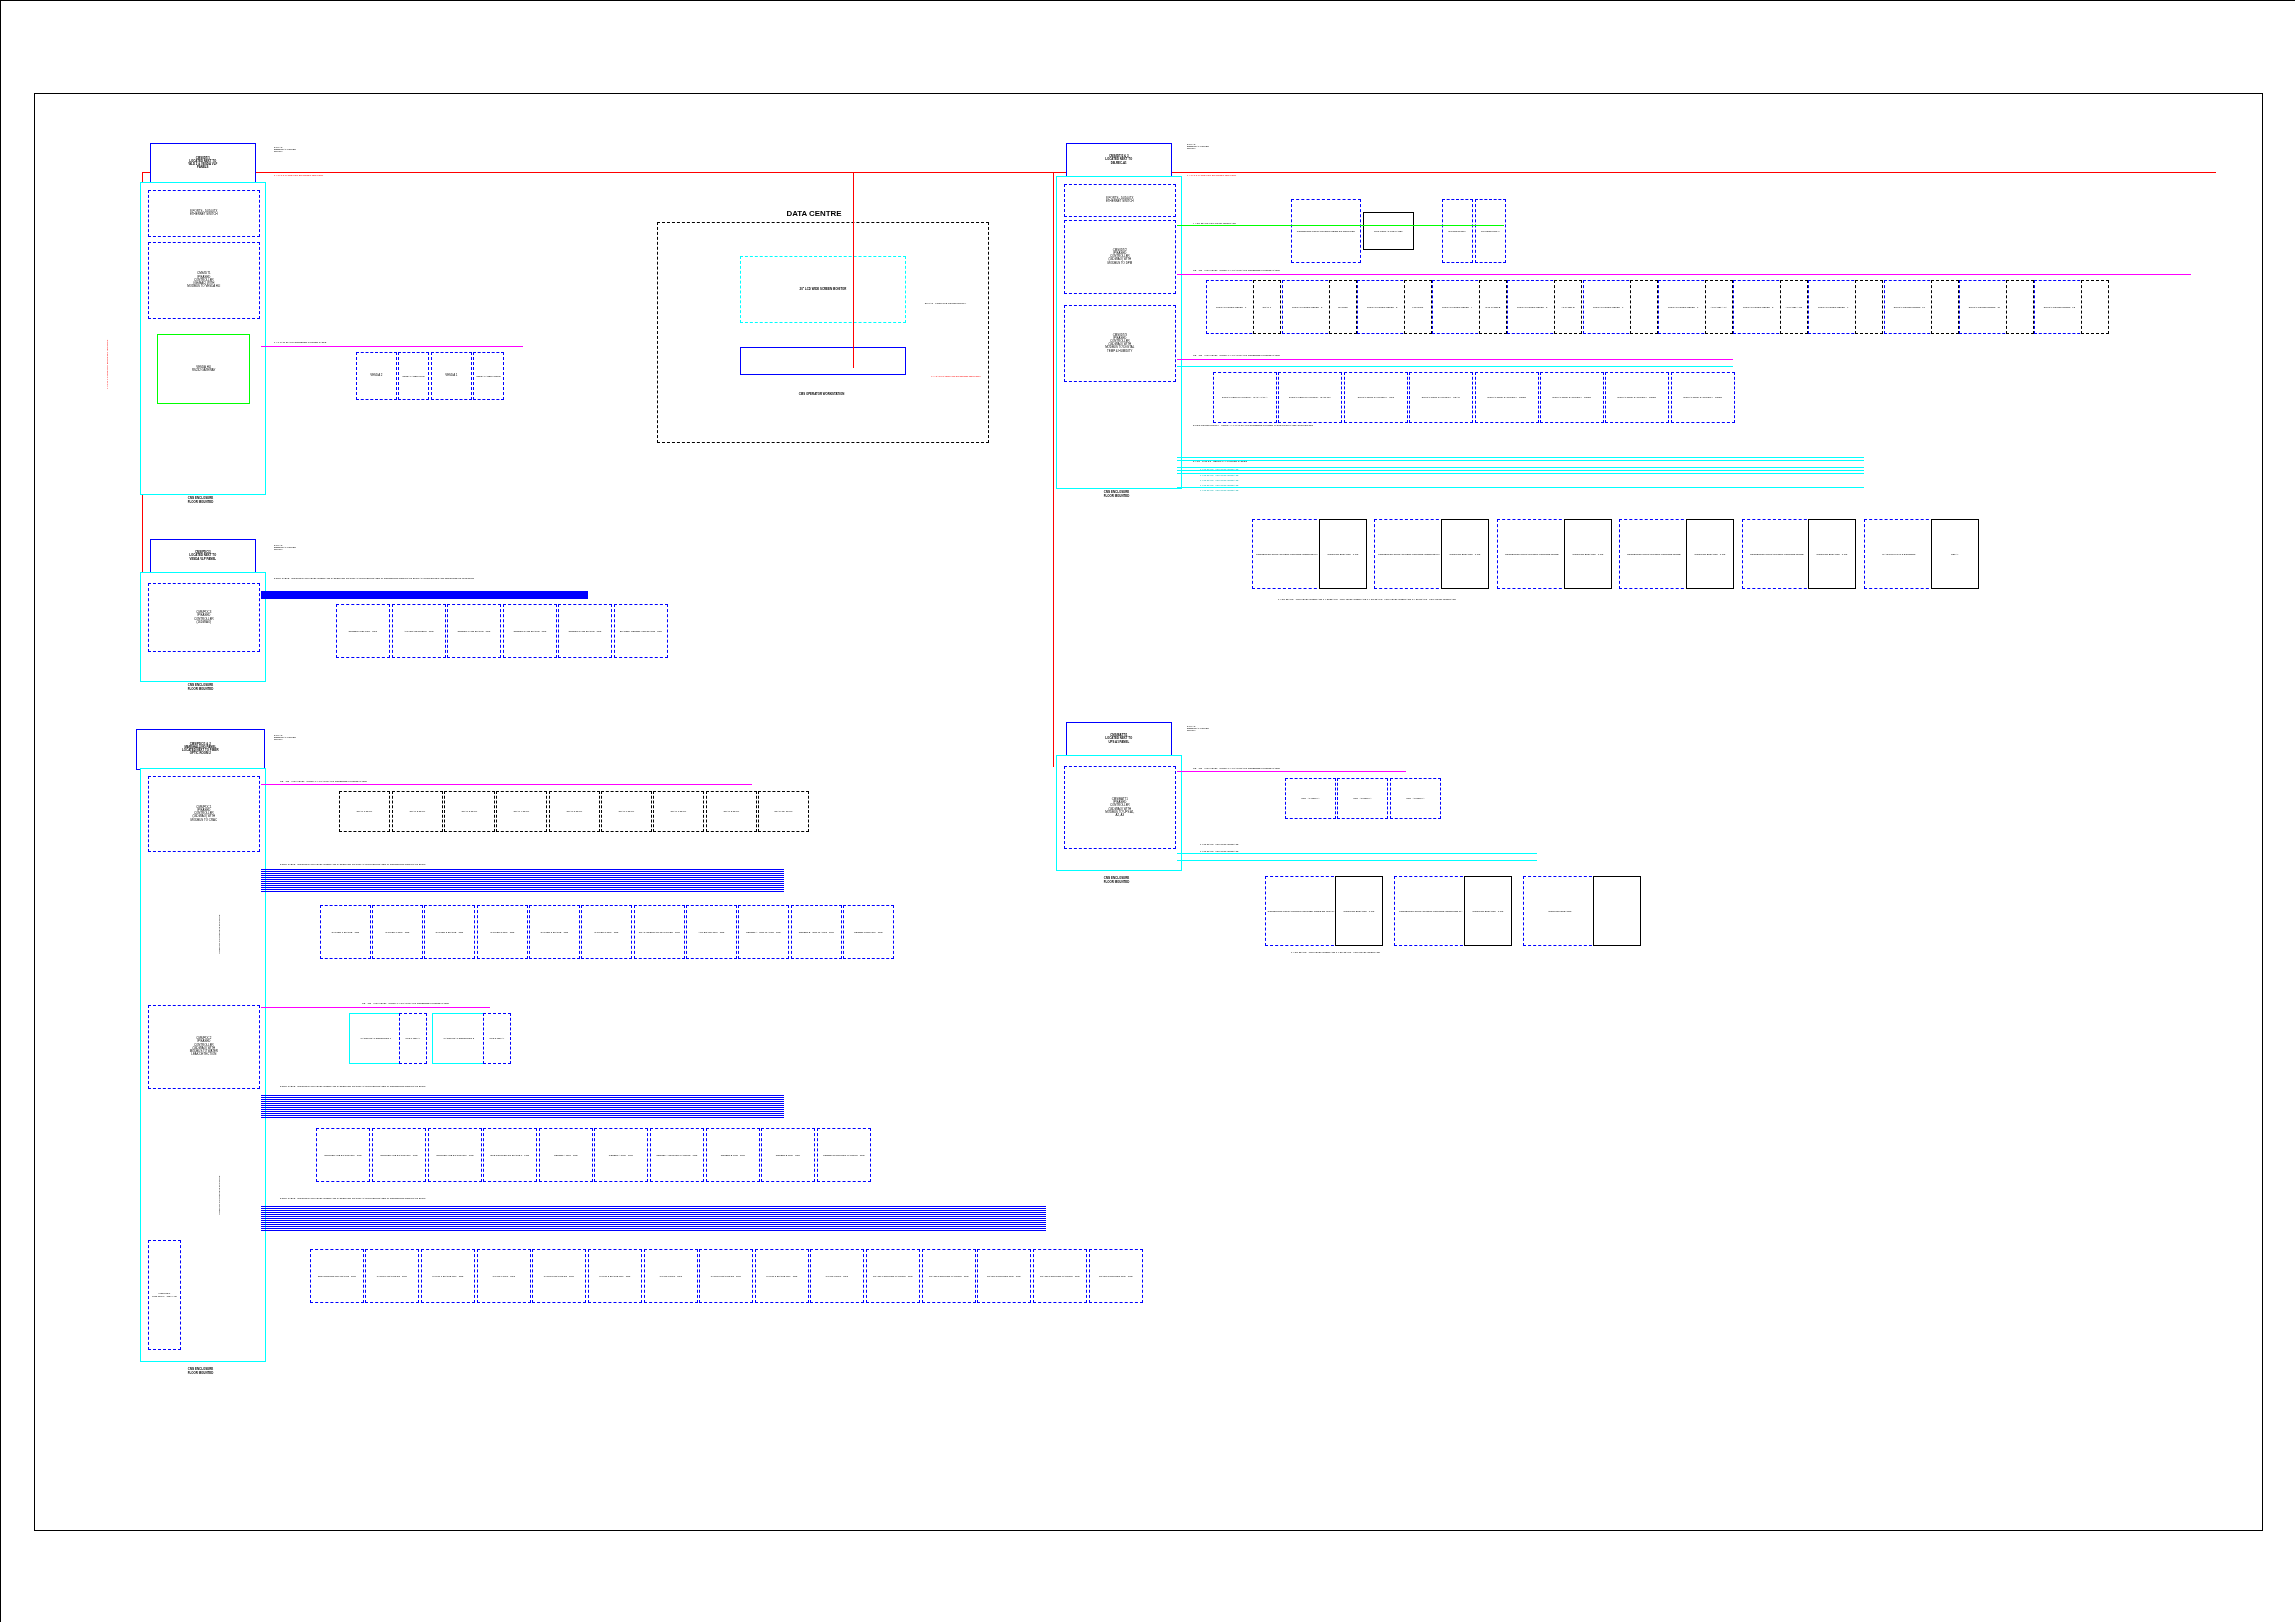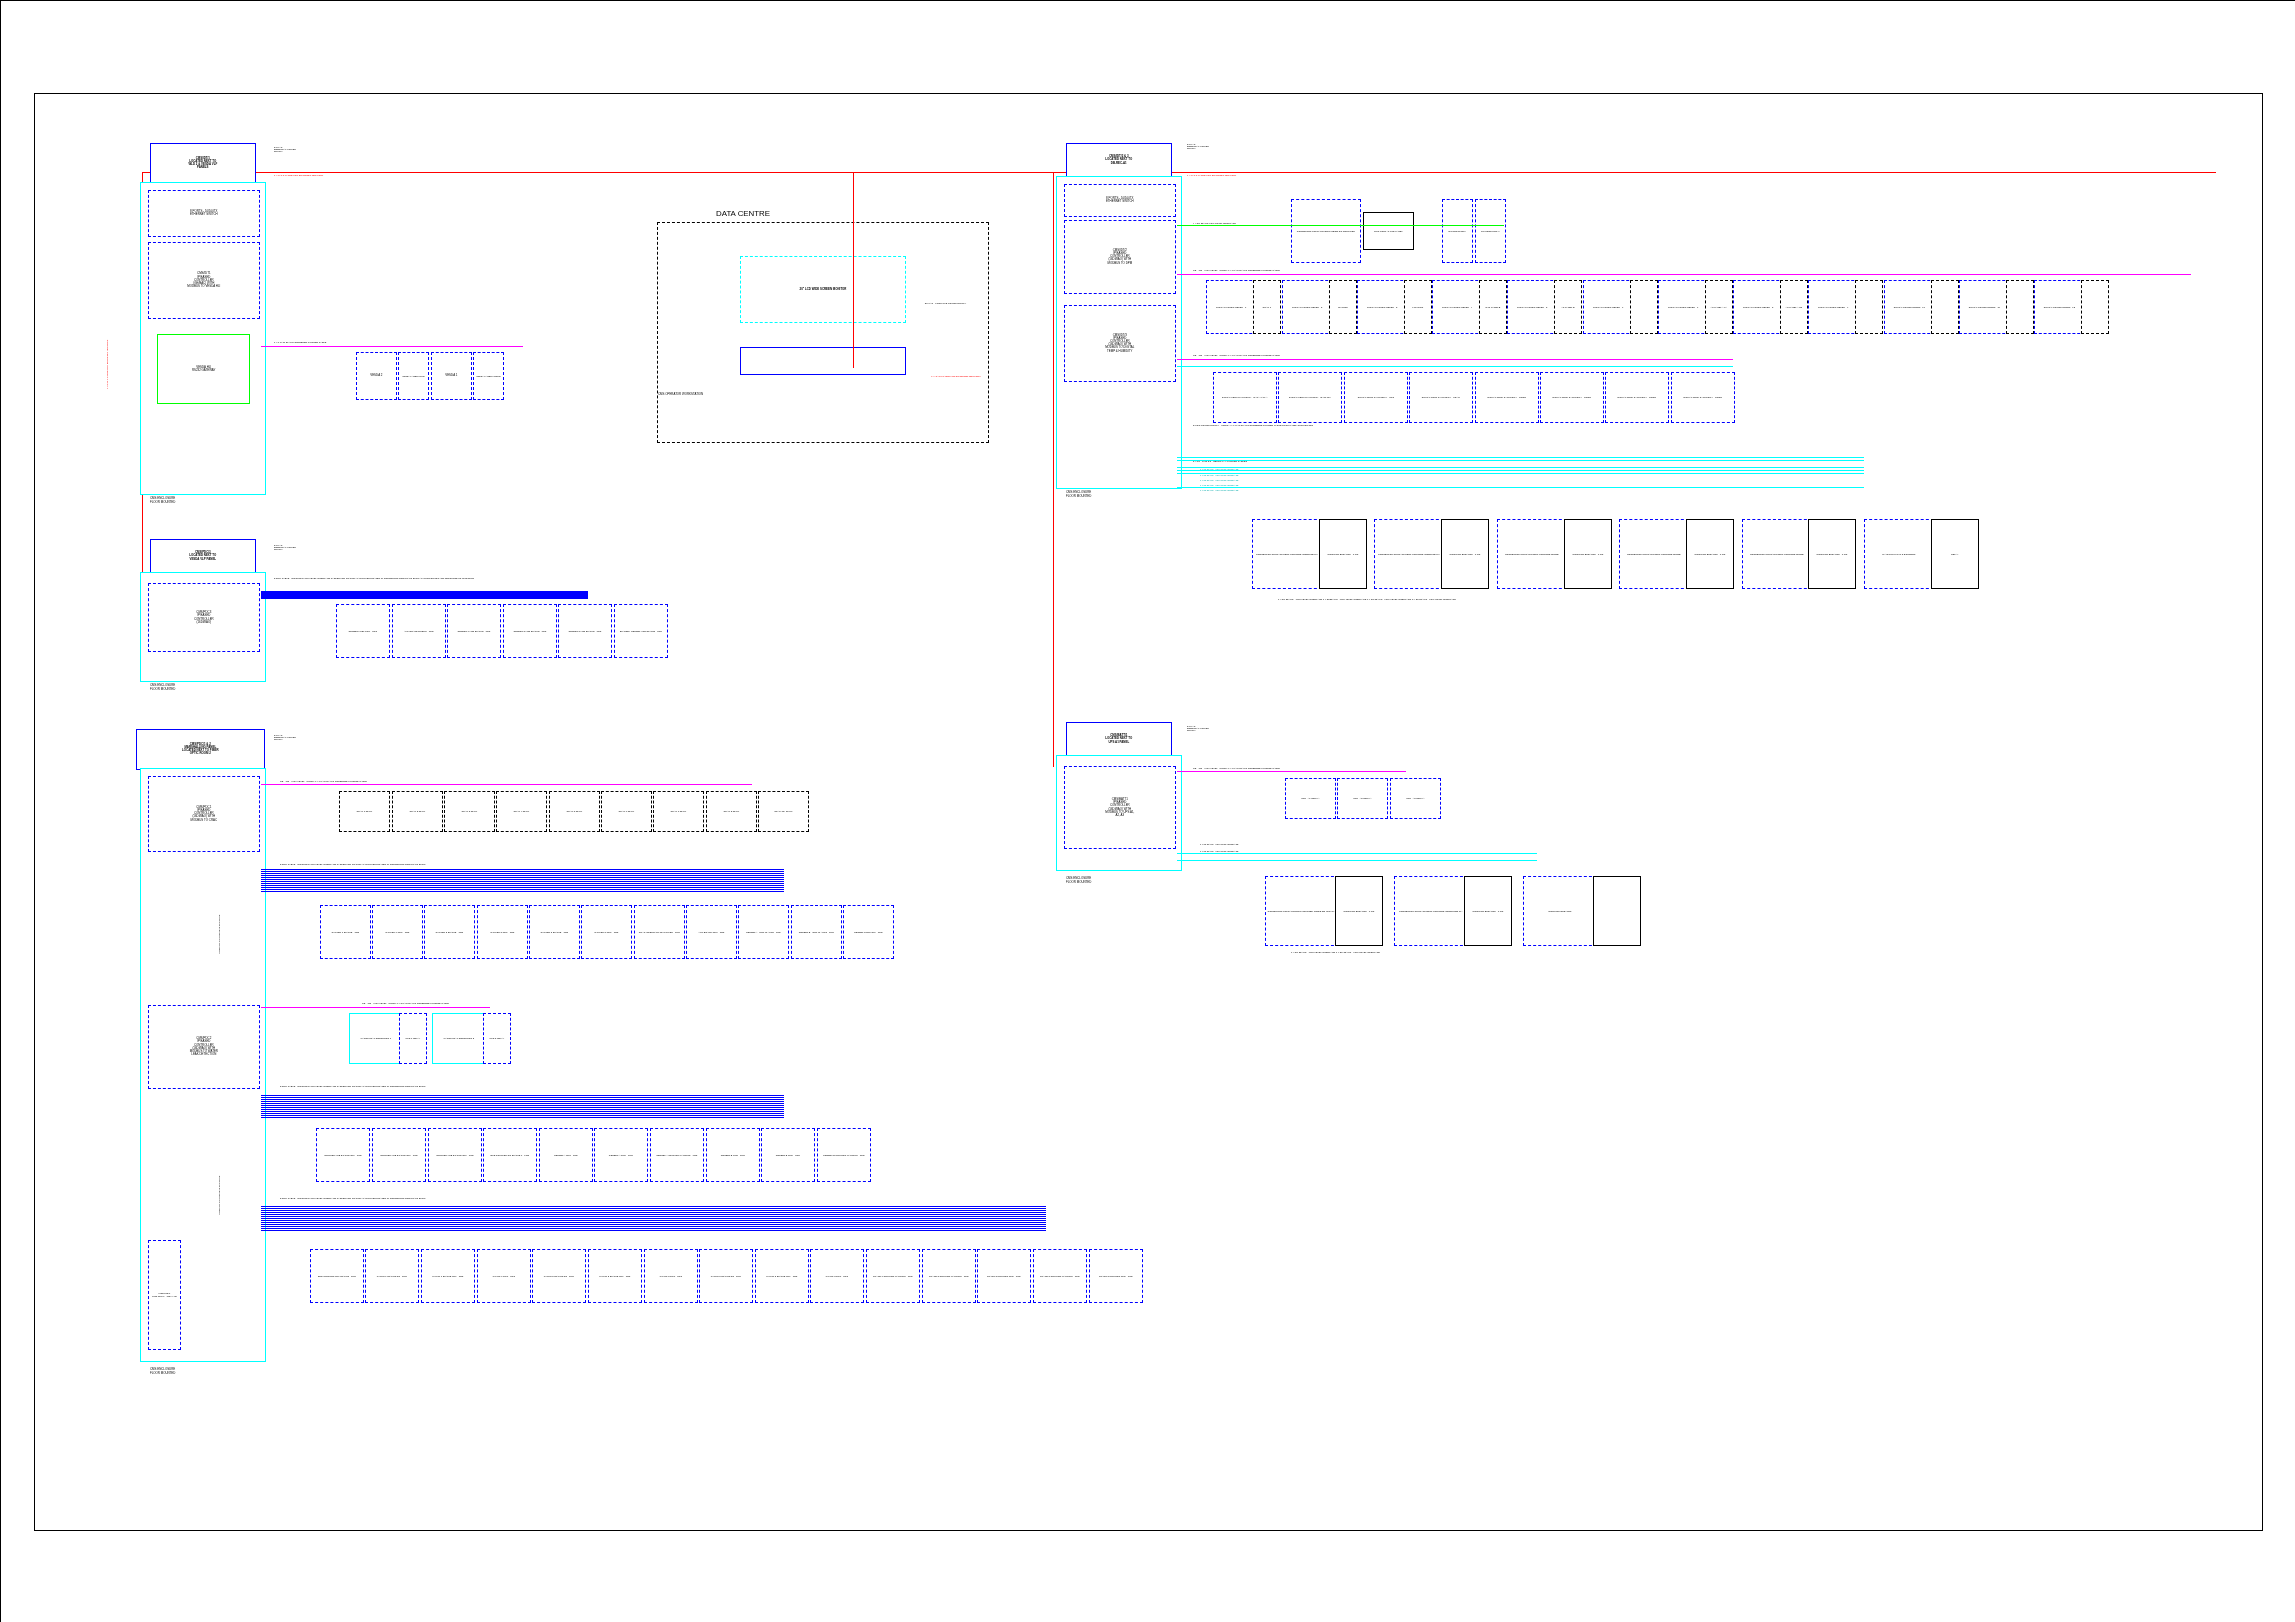--- a/index.html
+++ b/index.html
@@ -4,21 +4,21 @@
 <style>
 body{margin:0;font-family:Arial,sans-serif;font-size:2.9px;background:#fff}
 .frame{border:0.7px solid #000;width:2295px;height:1622px;position:relative;margin:0}
 .inner{position:absolute;top:92px;left:33px;right:33px;bottom:92px;border:0.7px solid #000}
 .box{position:absolute;border:1.3px solid;text-align:center;display:flex;align-items:center;justify-content:center;padding:1.3px;line-height:1.1;background:#fff}
 .db{border-style:dashed}
 .cyan{border-color:#00ffff}
 .blue{border-color:#0000ff}
 .green{border-color:#00ff00}
 .blk{border-color:#000}
-.lbl{position:absolute;text-align:left;font-weight:normal}
+.lbl{position:absolute;text-align:center;font-weight:bold}
 .lbl-s{position:absolute;font-size:2.3px}
 .line{position:absolute;background:#000}
 .line-r{background:#ff0000}
 .line-m{background:#ff00ff}
 .line-c{background:#00ffff}
 .line-b{background:#0000ff}
 .line-g{background:#00ff00}
 </style>
 </head>
 <body>

